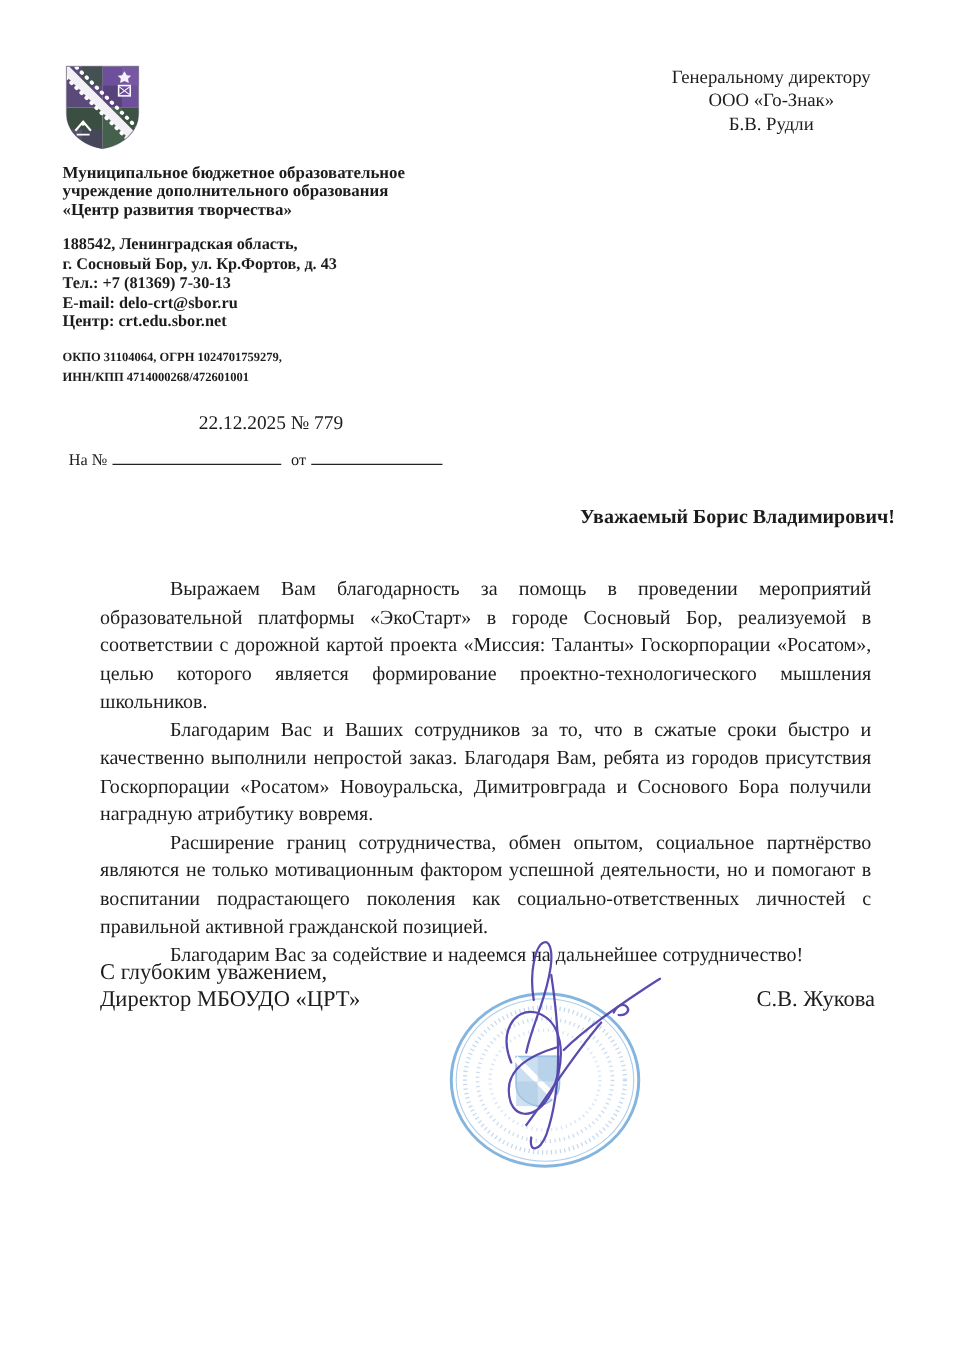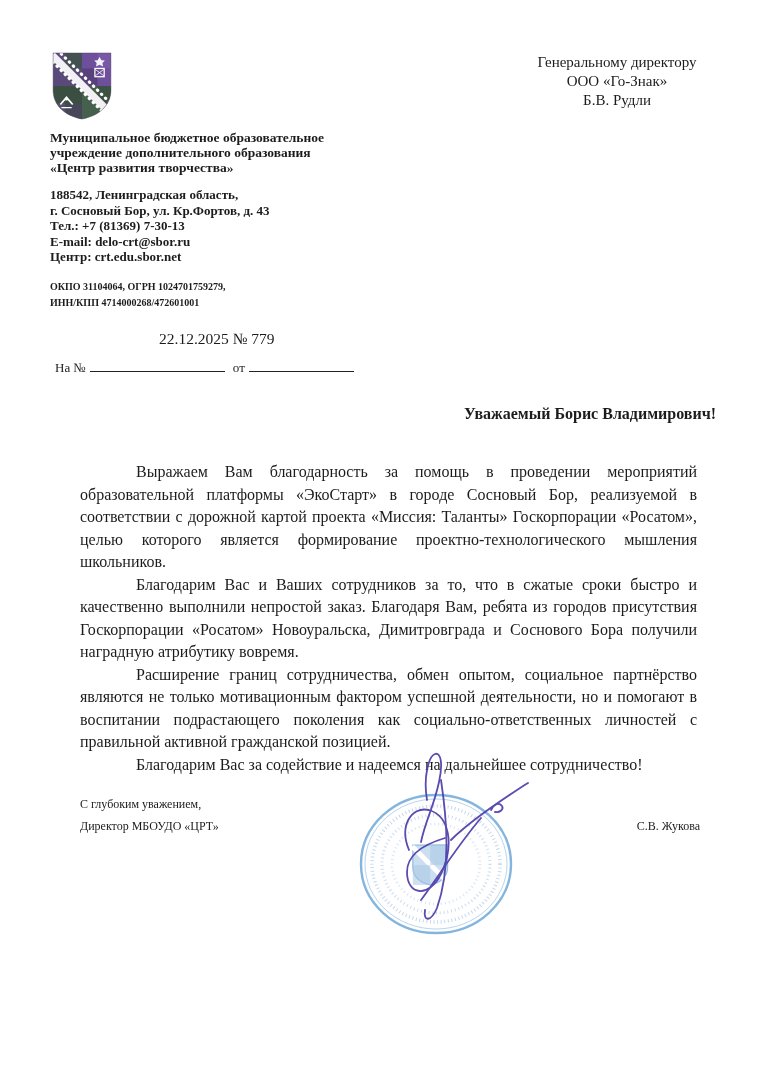--- a/index.html
+++ b/index.html
@@ -33,23 +33,23 @@
     text-align:right; font-weight:bold; font-size:16px;
   }
   
   .body-text {
     position:absolute; top:461px; left:80px; width:617px;
     font-size:16px; line-height:22.5px; text-align:justify;
   }
   .body-text p { margin:0; text-indent:56px; }
   
   .closing {
-    position:absolute; top:793px; left:80px; width:620px;
+    position:absolute; top:766px; left:80px; width:620px;
     display:flex; justify-content:space-between; align-items:flex-end;
-    font-size:12px; line-height:22px;gap:42px;
+    font-size:18px; line-height:22px;gap:42px;
   }
   
   .stamp-wrap { position:absolute; left:345px; top:748px; width:210px; height:200px; }
 </style>
 </head>
 <body>
 
 <div class="page">
 
   <div class="recipient">

